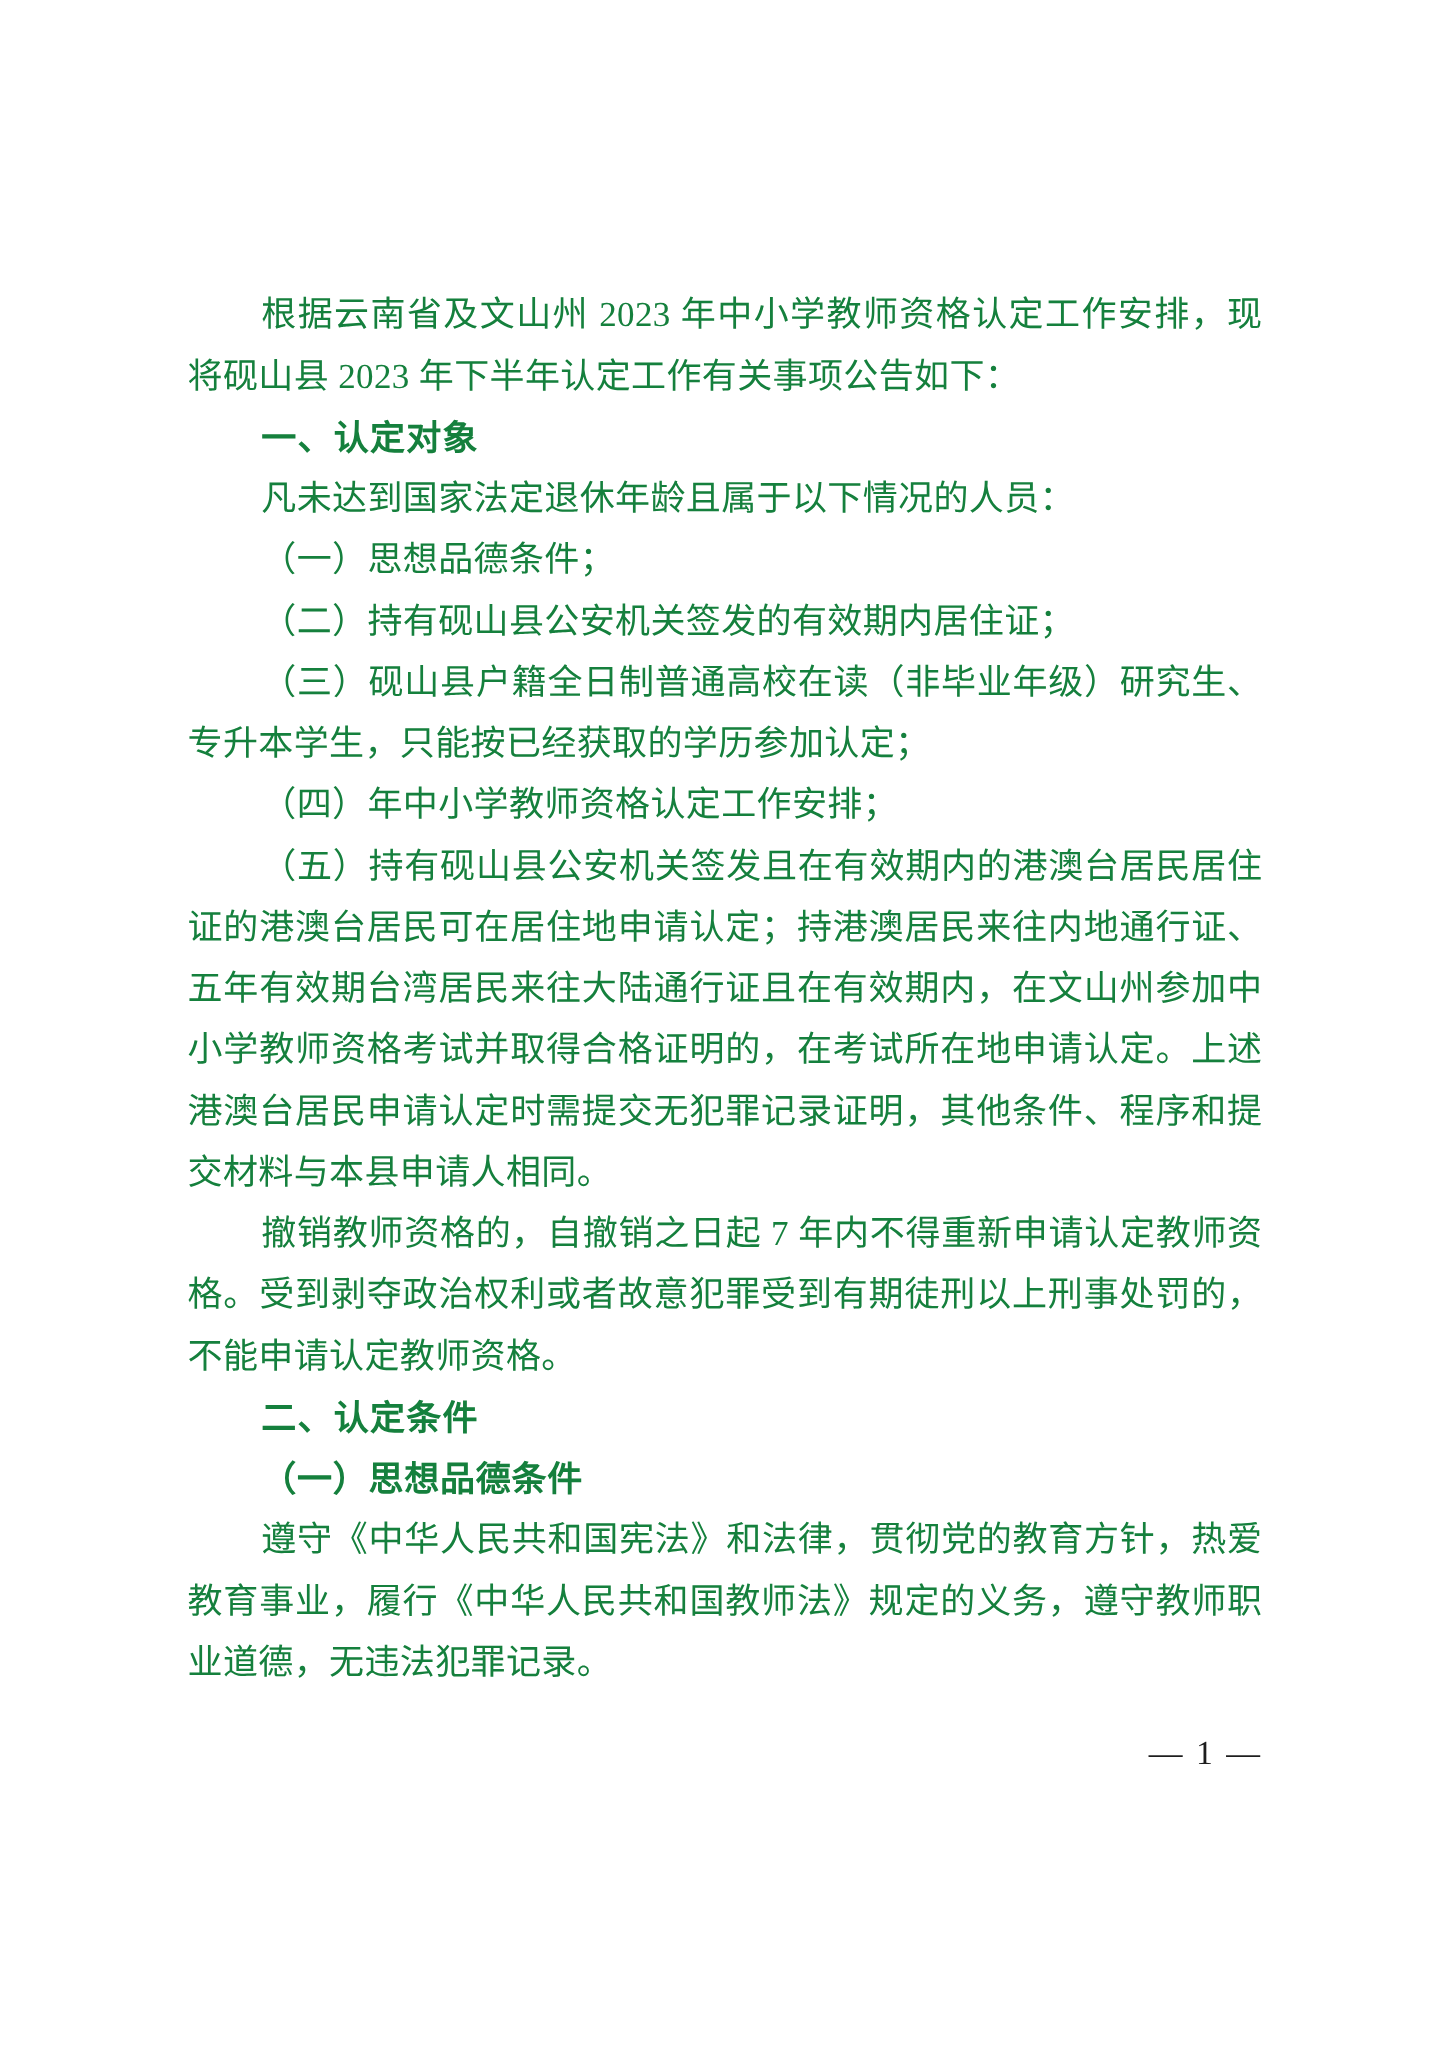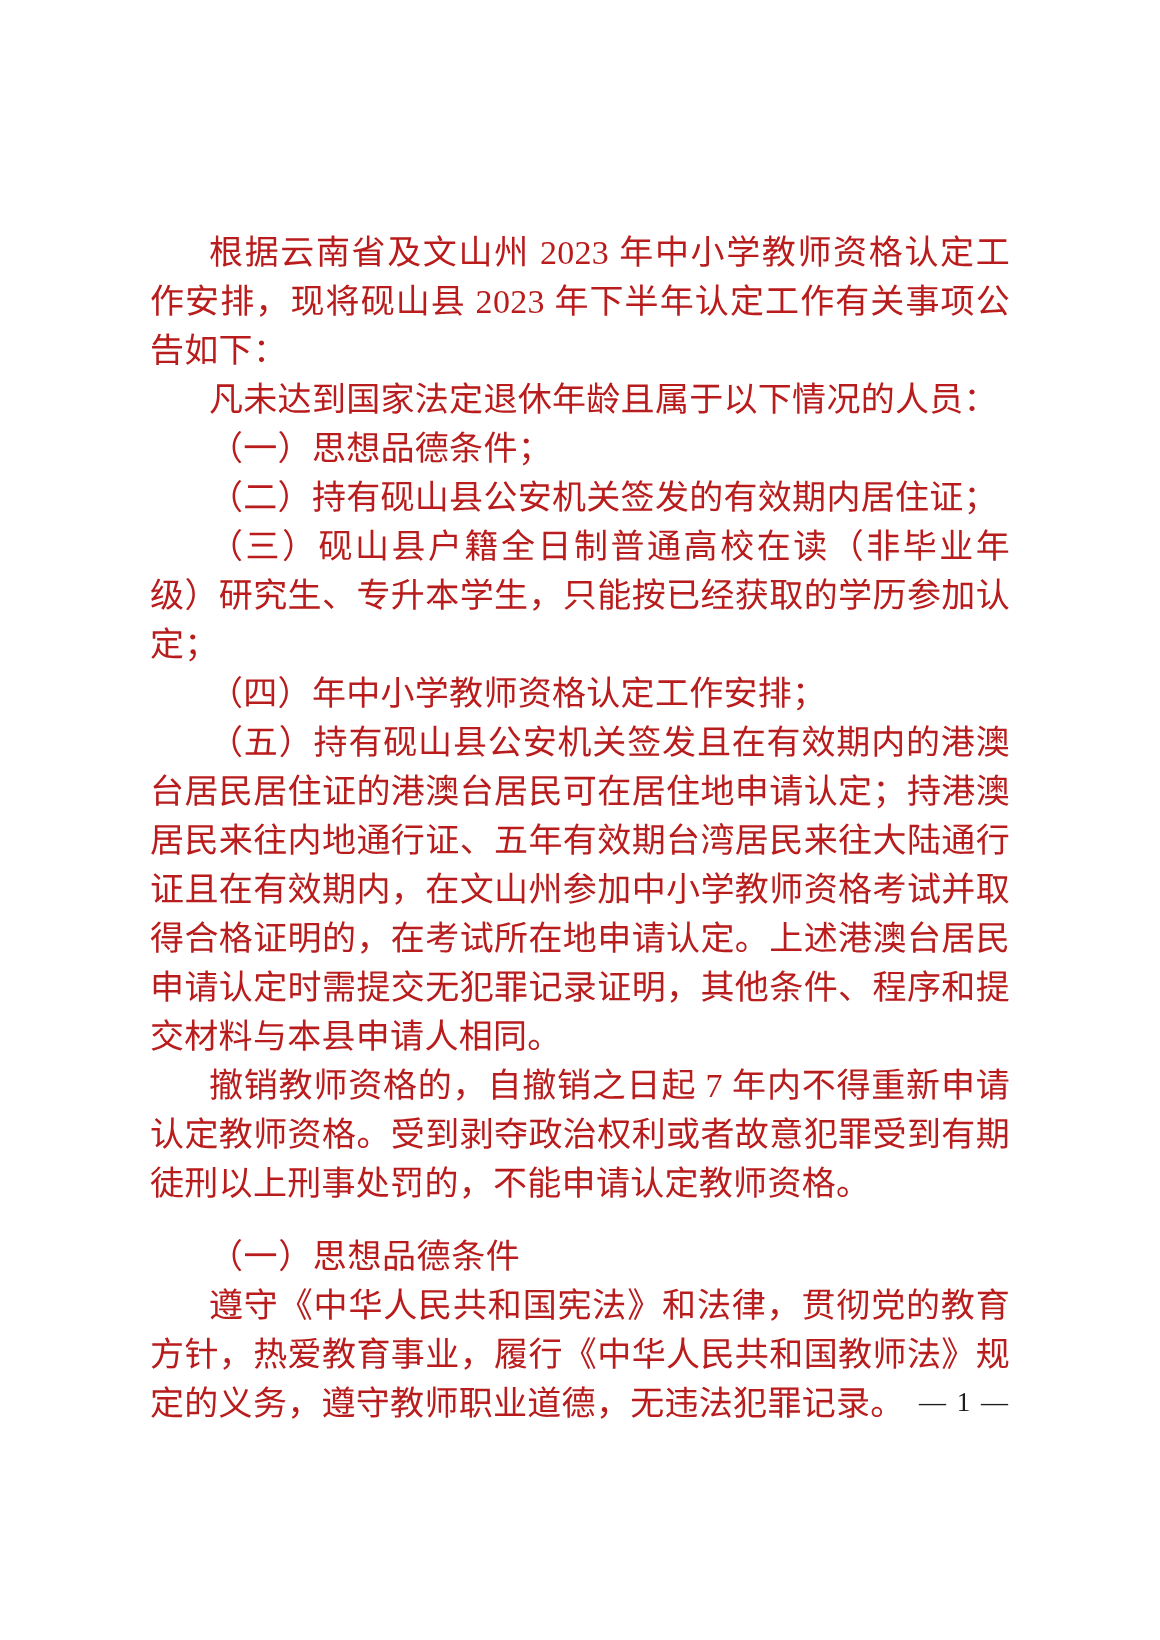--- a/index.html
+++ b/index.html
@@ -18,63 +18,64 @@
     overflow: hidden;
   }
   .content {
     position: absolute;
     left: 150px;
     top: 228px;
     width: 860px;
   }
   p {
     margin: 0;
-    font-size: 34px;
+    font-size: 28px;
     line-height: 49px;
     text-align: justify;
     text-justify: inter-ideograph;
     letter-spacing: 0.3px;
-    color: #b91c1c;
+    color: #15803d;
   }
   p.indent {
     text-indent: 59px;
   }
   p.heading {
     text-indent: 59px;
     font-weight: bold;
     font-family: "DejaVu Serif", "Liberation Serif", serif;
     letter-spacing: 1px;
   }
   p.subheading {
     text-indent: 59px;
-    font-weight: normal;
+    font-weight: bold;
     font-family: "DejaVu Serif", "Liberation Serif", serif;
     letter-spacing: 0.6px;
-    margin-top: 24px;
   }
   .pagenum {
     position: absolute;
     right: 150px;
     bottom: 222px;
     font-size: 27px;
     color: #1d1d1d;
     font-family: "Liberation Serif", "DejaVu Serif", serif;
     letter-spacing: 2px;
   }
 </style>
 </head>
 <body>
 
 <div class="page">
   <div class="content">
     <p class="indent">根据云南省及文山州 2023 年中小学教师资格认定工作安排，现将砚山县 2023 年下半年认定工作有关事项公告如下：</p>
+    <p class="heading">一、认定对象</p>
     <p class="indent">凡未达到国家法定退休年龄且属于以下情况的人员：</p>
     <p class="indent">（一）思想品德条件；</p>
     <p class="indent">（二）持有砚山县公安机关签发的有效期内居住证；</p>
     <p class="indent">（三）砚山县户籍全日制普通高校在读（非毕业年级）研究生、专升本学生，只能按已经获取的学历参加认定；</p>
     <p class="indent">（四）年中小学教师资格认定工作安排；</p>
     <p class="indent">（五）持有砚山县公安机关签发且在有效期内的港澳台居民居住证的港澳台居民可在居住地申请认定；持港澳居民来往内地通行证、五年有效期台湾居民来往大陆通行证且在有效期内，在文山州参加中小学教师资格考试并取得合格证明的，在考试所在地申请认定。上述港澳台居民申请认定时需提交无犯罪记录证明，其他条件、程序和提交材料与本县申请人相同。</p>
     <p class="indent">撤销教师资格的，自撤销之日起 7 年内不得重新申请认定教师资格。受到剥夺政治权利或者故意犯罪受到有期徒刑以上刑事处罚的，不能申请认定教师资格。</p>
+    <p class="heading">二、认定条件</p>
     <p class="subheading">（一）思想品德条件</p>
     <p class="indent">遵守《中华人民共和国宪法》和法律，贯彻党的教育方针，热爱教育事业，履行《中华人民共和国教师法》规定的义务，遵守教师职业道德，无违法犯罪记录。</p>
   </div>
   <div class="pagenum">— 1 —</div>
 </div>
 
 </body></html>

